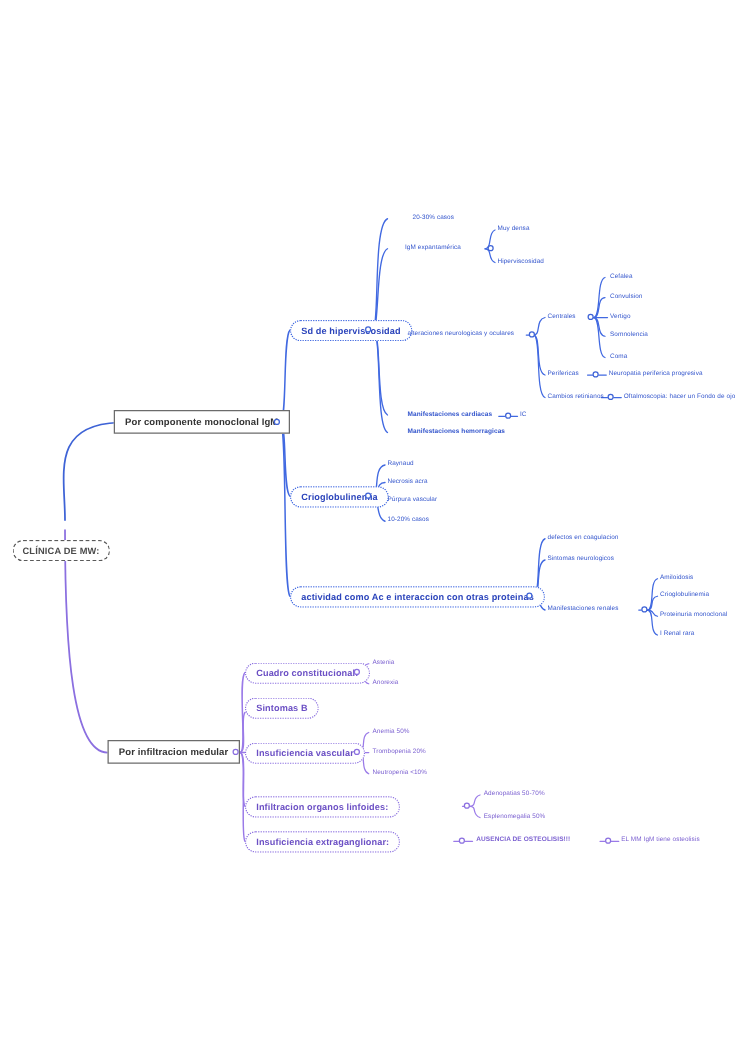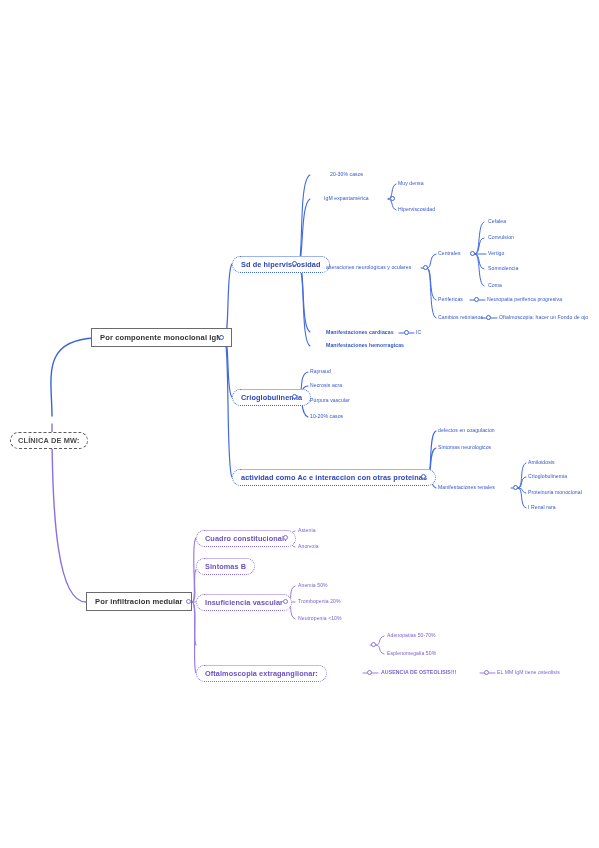--- a/index.html
+++ b/index.html
@@ -204,23 +204,24 @@
   <div class="node leaf leaf-pur" style="left:298px;top:544px;">Anorexia</div>
 
   <div class="node n-pur-box" style="left:196px;top:558px;">Sintomas B</div>
 
   <div class="node n-pur-box" style="left:196px;top:594px;">Insuficiencia vascular</div>
   <div class="dot dot-pur" style="left:283px;top:599px;"></div>
   <div class="node leaf leaf-pur" style="left:298px;top:583px;">Anemia 50%</div>
   <div class="node leaf leaf-pur" style="left:298px;top:599px;">Trombopenia 20%</div>
   <div class="node leaf leaf-pur" style="left:298px;top:616px;">Neutropenia &lt;10%</div>
 
+  <div class="node n-pur-box" style="left:196px;top:637px;">Infiltracion organos linfoides:</div>
   <div class="dot dot-pur" style="left:371px;top:642px;"></div>
   <div class="node leaf leaf-pur" style="left:387px;top:633px;">Adenopatias 50-70%</div>
   <div class="node leaf leaf-pur" style="left:387px;top:651px;">Esplenomegalia 50%</div>
 
-  <div class="node n-pur-box" style="left:196px;top:665px;">Oftalmoscopia extraganglionar:</div>
+  <div class="node n-pur-box" style="left:196px;top:665px;">Insuficiencia extraganglionar:</div>
   <div class="dot dot-pur" style="left:367px;top:670px;"></div>
   <div class="node leaf leaf-pur leaf-b" style="left:381px;top:670px;">AUSENCIA DE OSTEOLISIS!!!</div>
   <div class="dot dot-pur" style="left:484px;top:670px;"></div>
   <div class="node leaf leaf-pur" style="left:497px;top:670px;">EL MM IgM tiene osteolisis</div>
 
 </div>
 
 </body></html>

